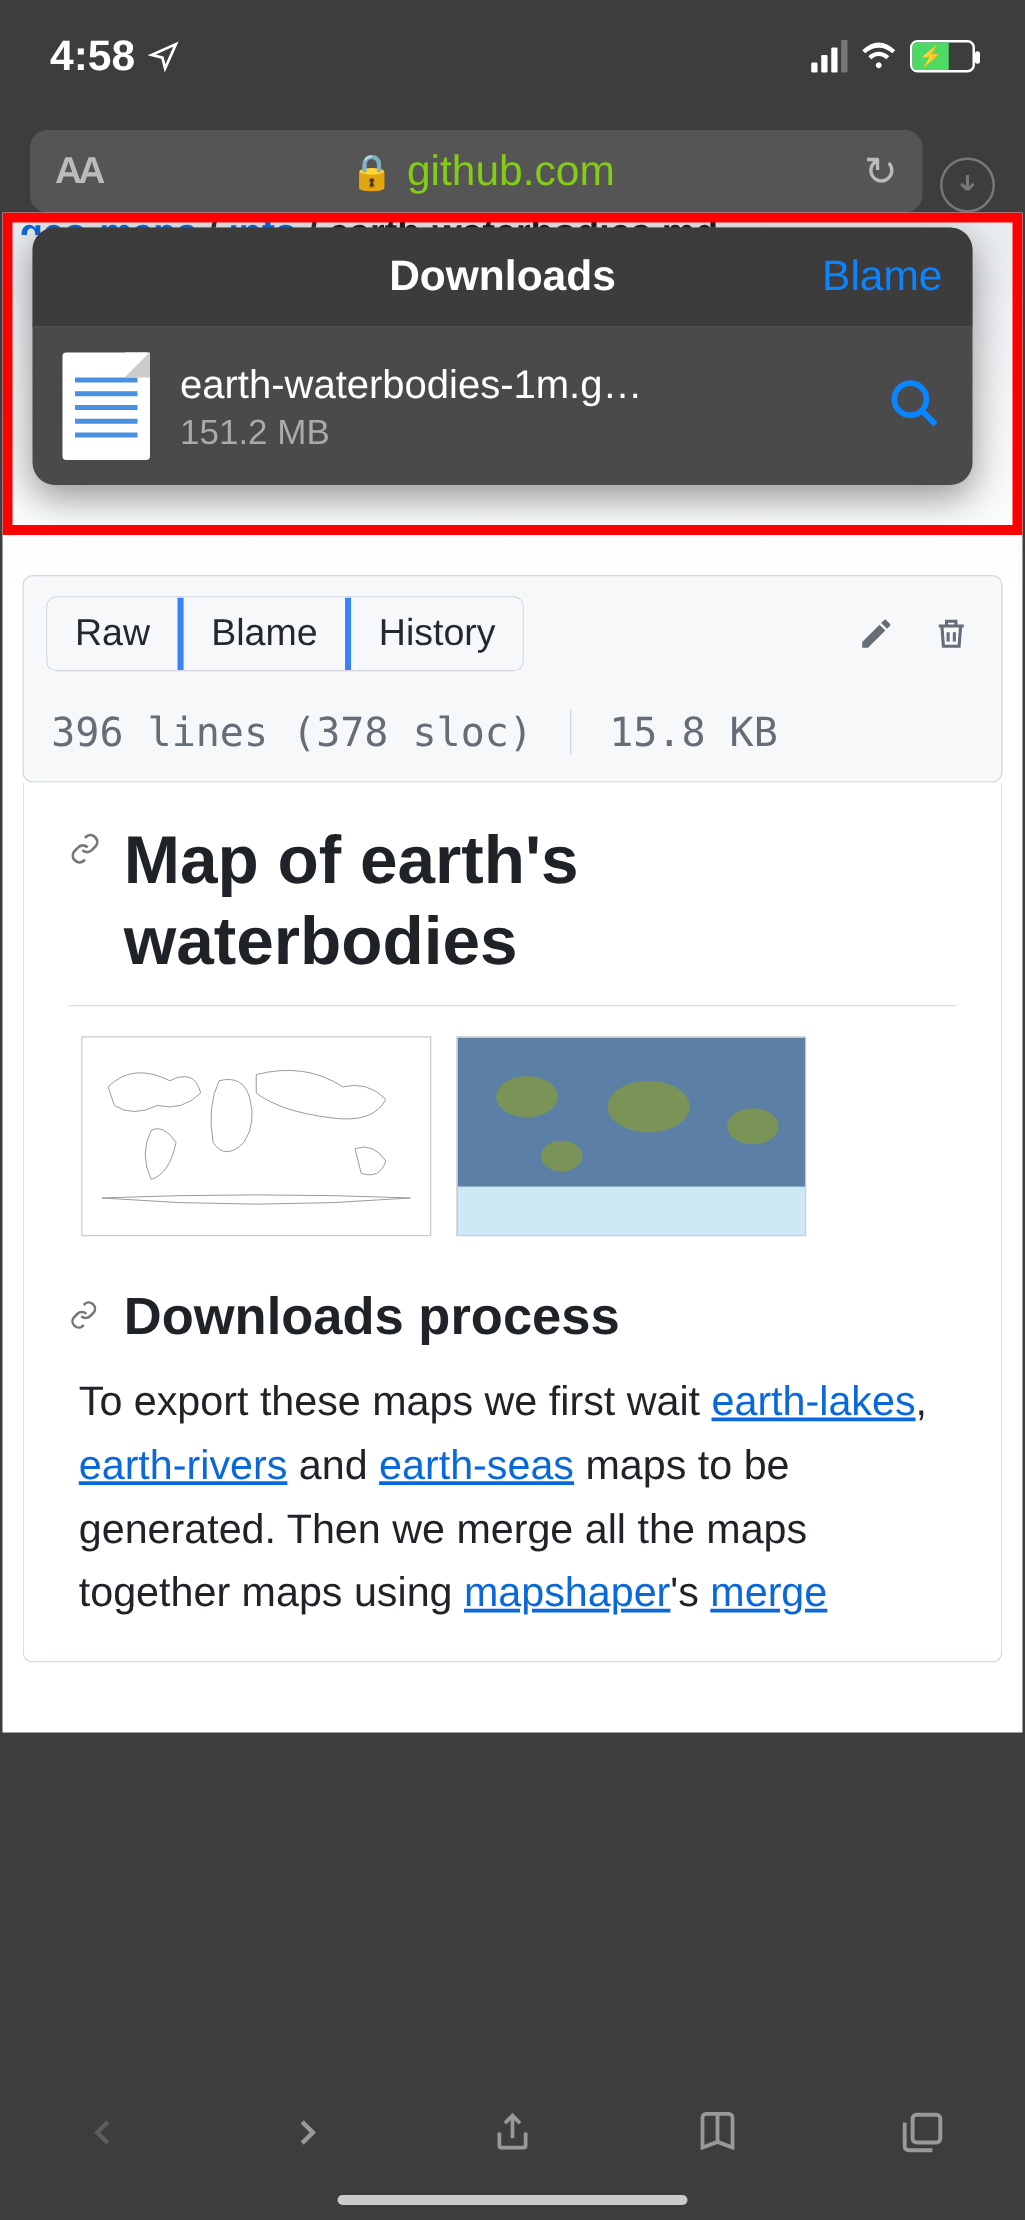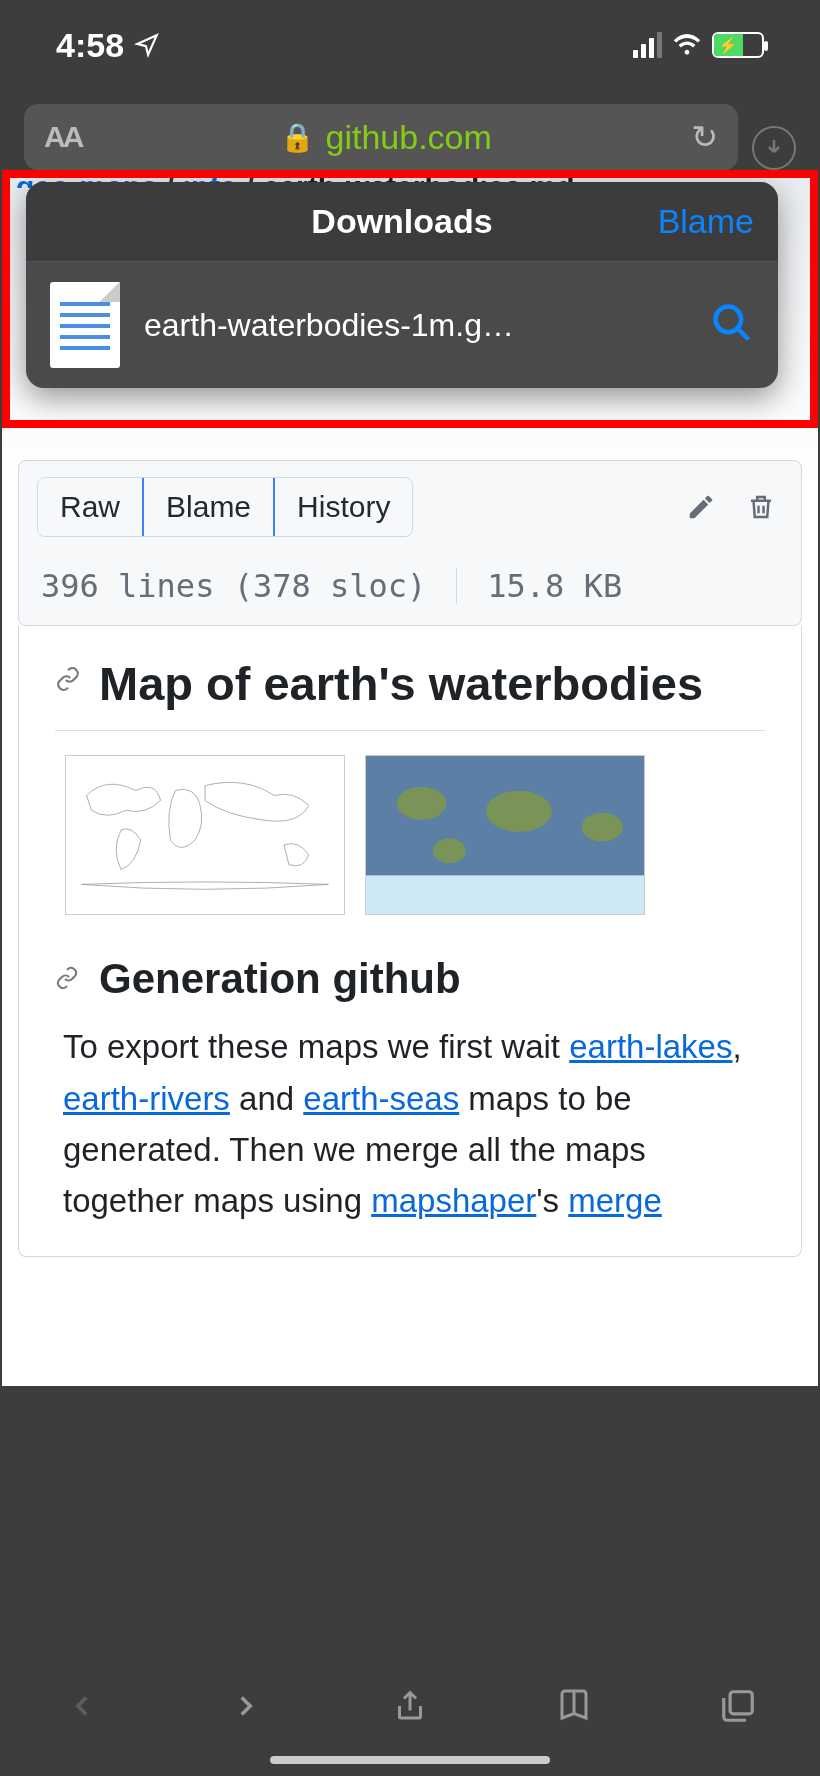--- a/index.html
+++ b/index.html
@@ -1,18 +1,18 @@
 <!DOCTYPE html>
 <html><head>
 <meta charset="utf-8">
 <style>
   * { box-sizing: border-box; margin: 0; padding: 0; }
   html, body { width: 820px; height: 1776px; overflow: hidden; font-family: -apple-system, Helvetica, Arial, sans-serif; background:#3d3d3d; }
   
-  .status-bar { height: 90px; display:flex; align-items:center; justify-content:space-between; padding:0 56px; color:#fff; }
+  .status-bar { height: 90px; display:flex; align-items:center; justify-content:space-between; padding:0 40px; color:#fff; }
   .status-time { font-size:34px; font-weight:600; display:flex; align-items:center; gap:10px; }
   .status-right { display:flex; align-items:center; gap:10px; }
   .signal { display:flex; align-items:flex-end; gap:3px; }
   .signal span { width:5px; background:#fff; border-radius:1px; }
   .signal span:nth-child(1){height:8px;}
   .signal span:nth-child(2){height:14px;}
   .signal span:nth-child(3){height:20px;}
   .signal span:nth-child(4){height:26px;background:#777;}
   .wifi { font-size:28px; }
   .battery { width:52px; height:26px; border:2px solid #fff; border-radius:6px; position:relative; display:flex; align-items:center; }
@@ -44,29 +44,29 @@
   .doc-icon::before{content:'';position:absolute;top:0;right:0;width:20px;height:20px;background:linear-gradient(135deg,#fff 48%,#ccc 50%);}
   .doc-icon span{height:4px;background:#4a90e2;margin-top:2px;}
   .pop-text{flex:1;color:#fff;}
   .pop-fname{font-size:32px;white-space:nowrap;overflow:hidden;text-overflow:ellipsis;max-width:420px;}
   .pop-size{font-size:28px;color:#aaa;margin-top:4px;}
   .pop-mag svg{width:44px;height:44px;}
   
   .filebox { margin:272px 16px 0; border:1px solid #d0d7de; border-radius:8px; background:#f6f8fa;}
   .fb-row1{display:flex;align-items:center;padding:16px 18px;gap:0;}
   .seg{display:flex;border:1px solid #d0d7de;border-radius:8px;overflow:hidden;background:#fff;}
-  .seg button{border:none;background:#f6f8fa;padding:12px 22px;font-size:30px;color:#24292f;border-right:2px solid #3b82f6;}
+  .seg button{border:none;background:#f6f8fa;padding:12px 22px;font-size:30px;color:#24292f;border-right:5px solid #3b82f6;}
   .seg button:last-child{border-right:none;}
   .fb-spacer{flex:1;}
   .fb-icon{width:44px;height:44px;display:flex;align-items:center;justify-content:center;color:#656d76;margin-left:16px;}
   .fb-row2{display:flex;align-items:center;padding:14px 22px 20px;font-family:ui-monospace,Menlo,monospace;font-size:32px;color:#656d76;gap:30px;}
   .fb-divider{width:1px;height:36px;background:#d0d7de;}
   
   .readme{padding:30px 36px;background:#fff;border:1px solid #d0d7de;border-top:none;margin:0 16px;border-radius:0 0 8px 8px;}
-  h1.title{font-size:47px;font-weight:700;color:#1f2328;padding-left:44px;position:relative;line-height:1.2;border-bottom:1px solid #d8dee4;padding-bottom:18px;margin-bottom:24px;}
+  h1.title{font-size:54px;font-weight:700;color:#1f2328;padding-left:44px;position:relative;line-height:1.2;border-bottom:1px solid #d8dee4;padding-bottom:18px;margin-bottom:24px;}
   .anchor{position:absolute;left:0;top:10px;color:#777;font-size:28px;}
   .maps{display:flex;gap:20px;margin:10px 0 40px 10px;}
   .map{width:280px;height:160px;border:1px solid #ccc;}
   .map-outline{background:#fff;}
   .map-sat{background:linear-gradient(#5b7fa5,#5b7fa5);position:relative;overflow:hidden;}
   .map-sat::before{content:'';position:absolute;inset:0;background:
     radial-gradient(ellipse 60px 40px at 20% 30%,#7a9457 40%,transparent 42%),
     radial-gradient(ellipse 80px 50px at 55% 35%,#7a9457 40%,transparent 42%),
     radial-gradient(ellipse 50px 35px at 85% 45%,#7a9457 40%,transparent 42%),
     radial-gradient(ellipse 40px 30px at 30% 60%,#7a9457 40%,transparent 42%),
@@ -143,20 +143,21 @@
     <div class="pop-item">
       <div class="doc-icon">
         <span></span>
           <span></span>
           <span></span>
           <span></span>
           <span></span>
       </div>
       <div class="pop-text">
         <div class="pop-fname">earth-waterbodies-1m.g…</div>
+        <div class="pop-size">151.2 MB</div>
       </div>
       <div class="pop-mag">
         <svg viewBox="0 0 24 24" fill="none" stroke="#0a84ff" stroke-width="2.5">
             <circle cx="10" cy="10" r="7"></circle>
             <path d="M21 21l-6-6"></path>
           </svg>
       </div>
     </div>
   </div>
 
@@ -209,21 +210,21 @@
           </svg>
       </div>
       <div class="map map-sat"></div>
     </div>
     <h2 class="h2">
       <span class="anchor">
         <svg width="24" height="24" viewBox="0 0 24 24" fill="none" stroke="#777" stroke-width="2">
             <path d="M10 13a5 5 0 007 0l3-3a5 5 0 00-7-7l-1 1M14 11a5 5 0 00-7 0l-3 3a5 5 0 007 7l1-1"></path>
           </svg>
       </span>
-      <span>Generation github</span>
+      <span>Downloads process</span>
     </h2>
     <p class="body">
       <span>To export these maps we first wait </span><a class="lnk">earth-lakes</a><span>, </span><a class="lnk">earth-rivers</a><span> and </span><a class="lnk">earth-seas</a><span> maps to be generated. Then we merge all the maps together maps using </span><a class="lnk">mapshaper</a><span>'s </span><a class="lnk">merge</a>
     </p>
   </div>
 </div>
 
 <div class="toolbar">
   <div class="tb-btn disabled">
     <svg width="34" height="34" viewBox="0 0 24 24" fill="none" stroke="currentColor" stroke-width="2.5">

